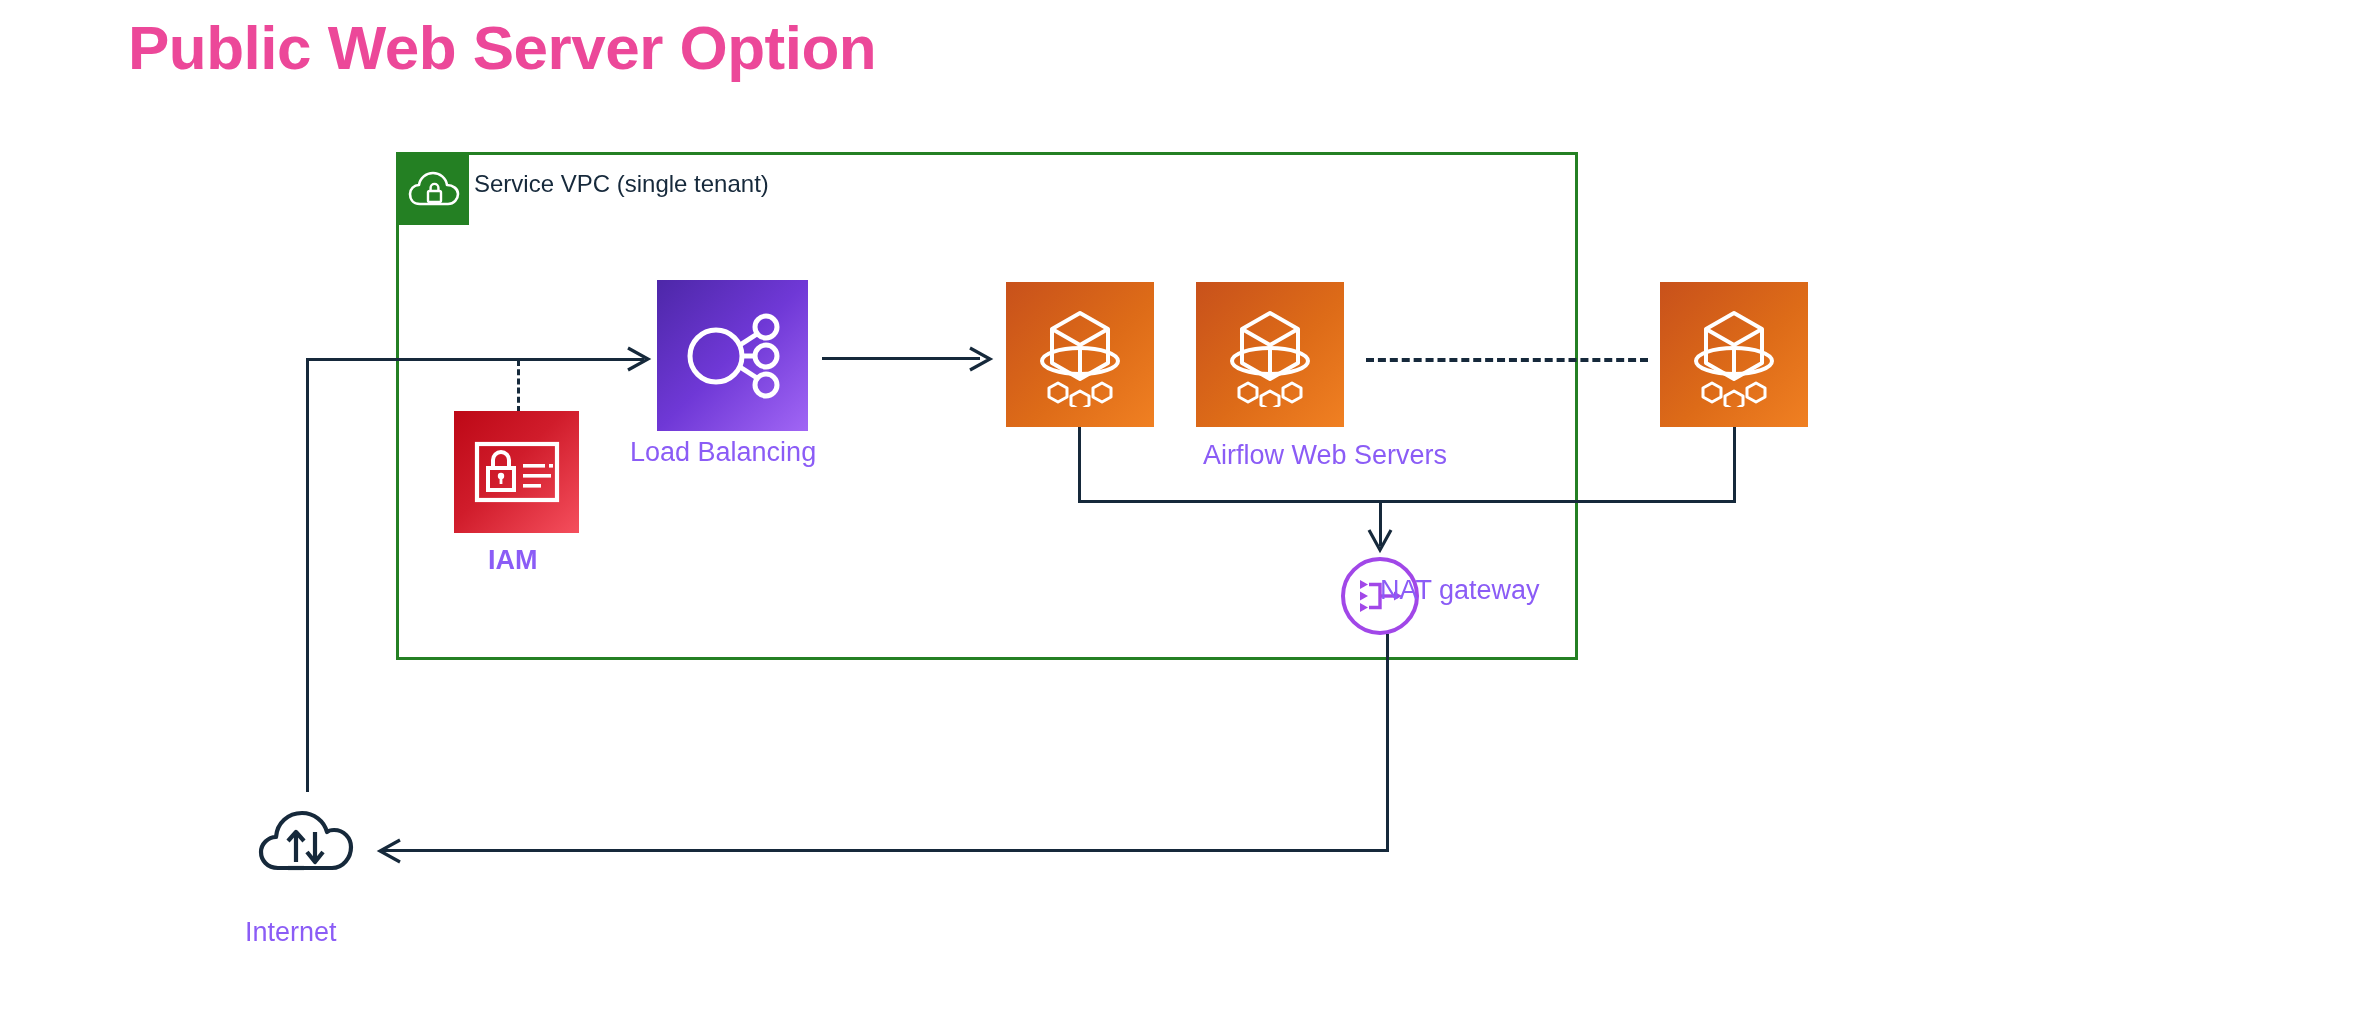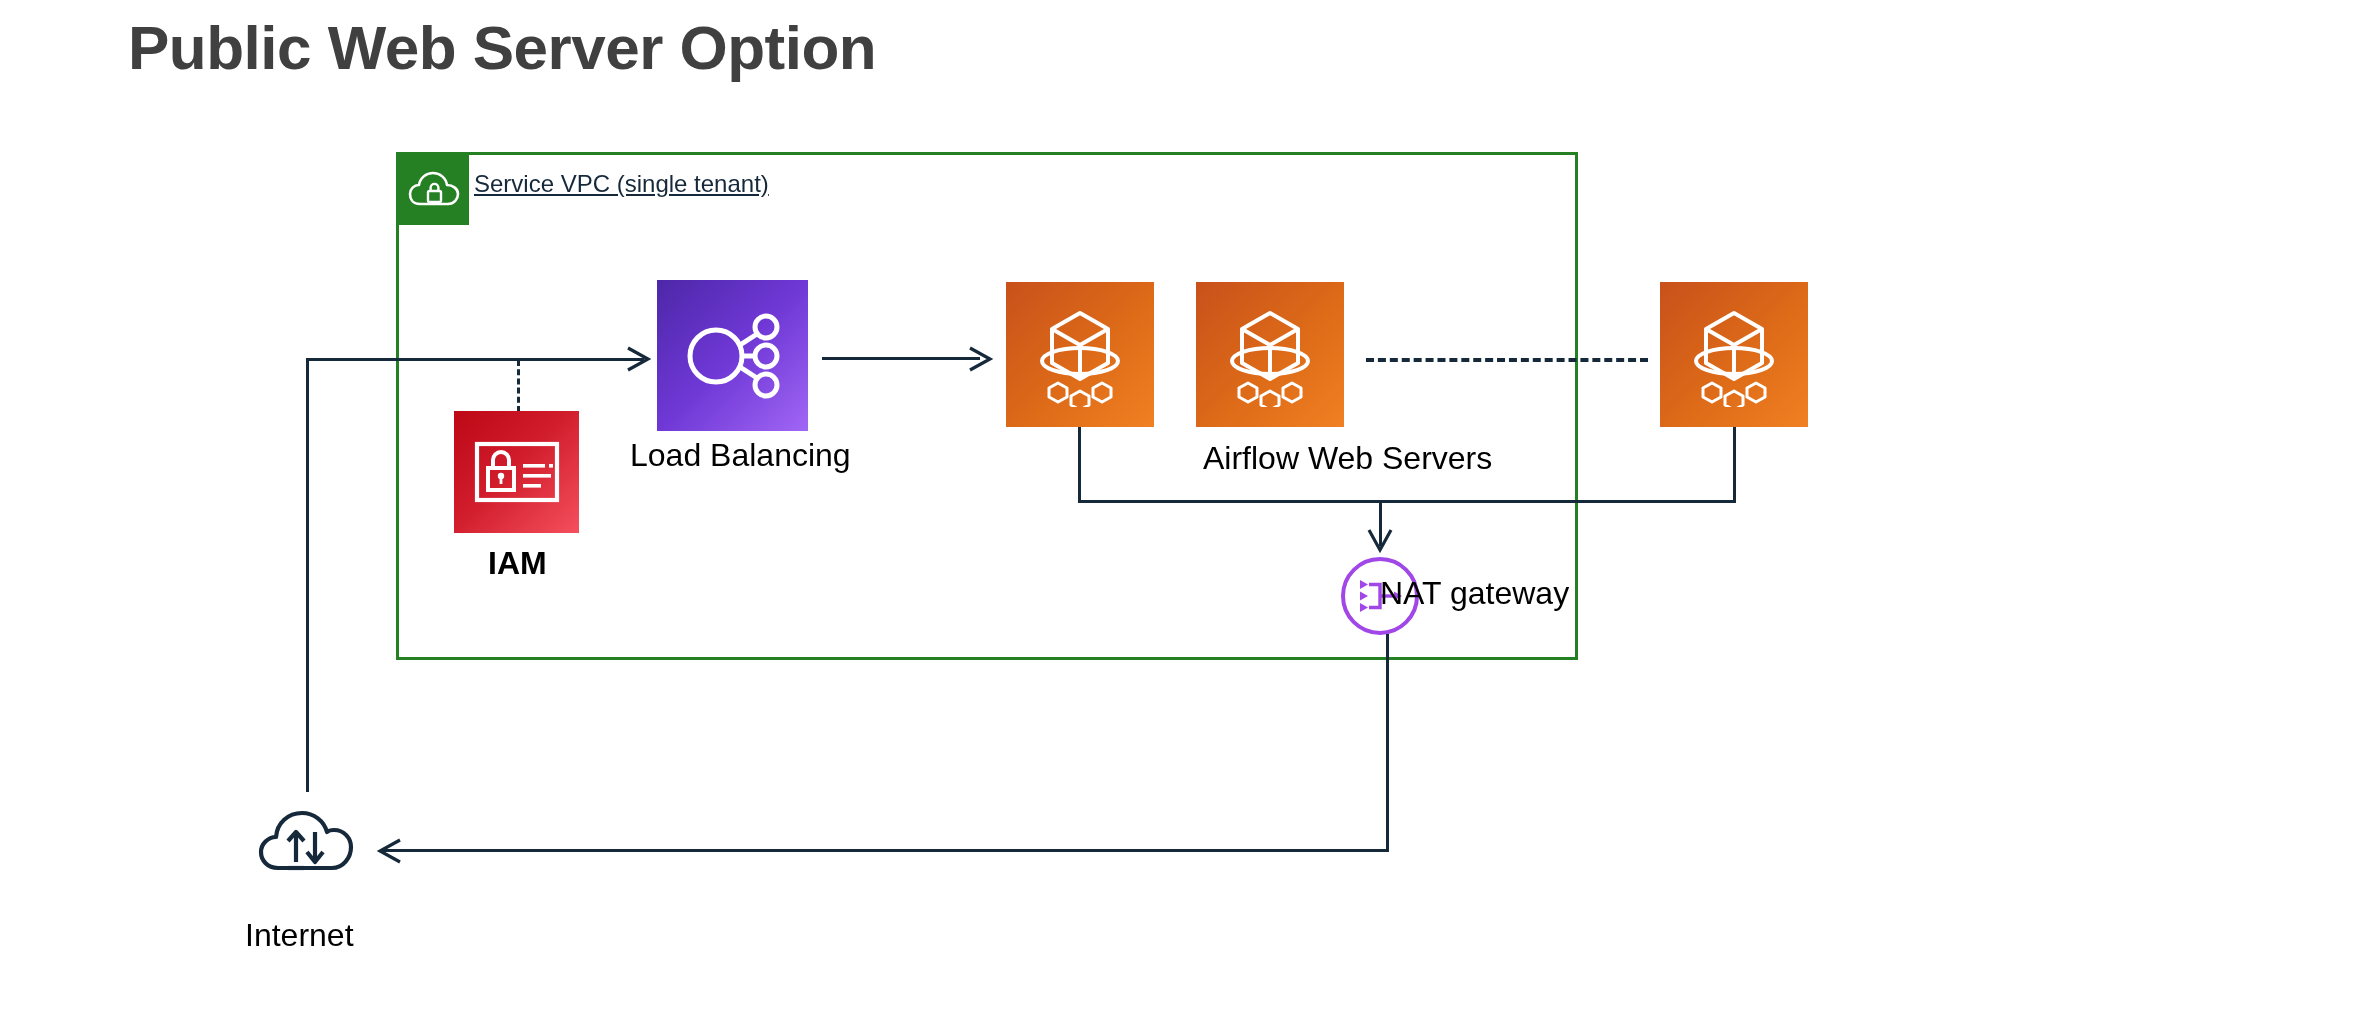--- a/index.html
+++ b/index.html
@@ -21,21 +21,21 @@
     height: 1018px;
   }
   
   .page-title {
     position: absolute;
     left: 128px;
     top: 12px;
     font-size: 62px;
     font-weight: bold;
     letter-spacing: -0.5px;
-    color: #404040;
+    color: #ec4899;
     font-family: "Liberation Sans", sans-serif;
     white-space: nowrap;
   }
   
   .vpc-boundary {
     position: absolute;
     left: 396px;
     top: 152px;
     width: 1182px;
     height: 508px;
@@ -54,21 +54,20 @@
     align-items: center;
     justify-content: center;
   }
   .vpc-label {
     position: absolute;
     left: 474px;
     top: 170px;
     font-size: 24px;
     color: #16293b;
     white-space: nowrap;
-    text-decoration: underline;
   }
   
   .tile {
     position: absolute;
     display: flex;
     align-items: center;
     justify-content: center;
     box-sizing: border-box;
   }
   .tile-lb {
@@ -91,22 +90,22 @@
     height: 145px;
     background: linear-gradient(135deg, #c8511b 0%, #dd6b18 55%, #f08022 100%);
   }
   .tile-srv-1 { left: 1006px; }
   .tile-srv-2 { left: 1196px; }
   .tile-srv-3 { left: 1660px; }
 
   
   .node-label {
     position: absolute;
-    font-size: 32px;
-    color: #000000;
+    font-size: 27px;
+    color: #8b5cf6;
     white-space: nowrap;
   }
   .label-lb   { left: 630px;  top: 437px; }
   .label-iam  { left: 488px;  top: 545px; font-weight: bold; }
   .label-srv  { left: 1177px; top: 440px; margin-left: 26px; }
   .label-nat  { left: 1380px; top: 575px; }
   .label-net  { left: 245px;  top: 917px; }
 
   
   .line {

